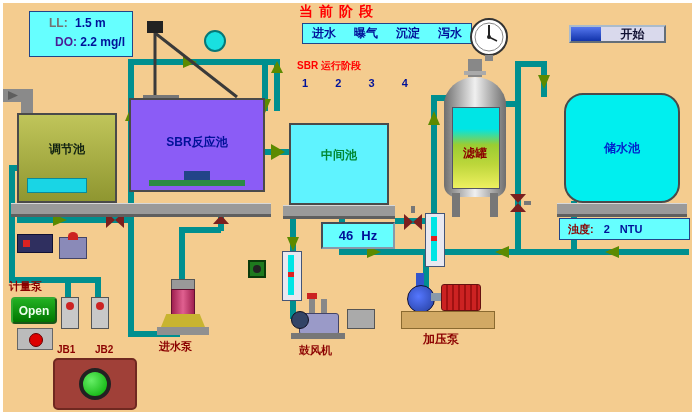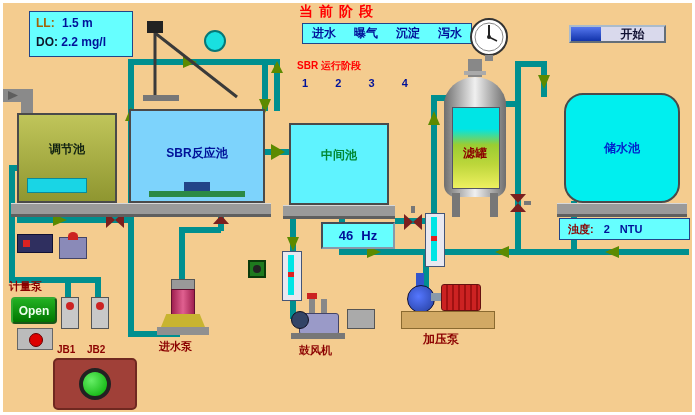--- a/index.html
+++ b/index.html
@@ -109,25 +109,25 @@
     </g>
 
     <g>
       <rect x="246" y="258" width="16" height="16" fill="#1E7A1E" stroke="#0A3A0A" stroke-width="2"></rect>
       <circle cx="254" cy="266" r="4" fill="#222222"></circle>
     </g>
   </svg>
 
   <div class="abs cyanbox" style="left:26px; top:8px; width:104px; height:46px; padding:4px 6px; font-size:12px;">
     <div style="margin-bottom:5px;">
-      <span class="lbl" style="color:#a16207;">LL:</span>
+      <span class="lbl" style="color:#737373;margin-left:13px;">LL:</span>
       <span class="lbl" style="color:#001199; margin-left:4px;">1.5 m</span>
     </div>
     <div>
-      <span class="lbl" style="color:#0f172a;">DO:</span>
+      <span class="lbl" style="color:#4c1d95;margin-left:19px;">DO:</span>
       <span class="lbl" style="color:#001199; margin-left:0;">2.2 mg/l</span>
     </div>
   </div>
 
   <div class="abs lbl" style="left:296px; top:0px; font-size:14px; color:#FF0000; letter-spacing:6px;">当前阶段</div>
 
   <div class="abs cyanbox" style="left:266px; top:20px; width:170px; height:21px; display:flex; align-items:center; justify-content:space-around; font-size:12px;margin-left:33px;">
     <span class="lbl">进水</span>
     <span class="lbl">曝气</span>
     <span class="lbl">沉淀</span>
@@ -158,21 +158,21 @@
     <div style="width:30px; background:linear-gradient(180deg,#5577EE,#1133AA);"></div>
     <div class="lbl" style="flex:1; display:flex; align-items:center; justify-content:center; font-size:12px; color:#111133;">开始</div>
   </div>
 
   <div class="tank" style="left:14px; top:110px; width:100px; height:90px; background:linear-gradient(180deg,#C0C55A,#8F9630);">
     <div class="lbl" style="position:absolute; left:0; right:0; top:30%; text-align:center; font-size:12px; color:#112211;">调节池</div>
     <div style="position:absolute; left:8px; bottom:8px; width:58px; height:13px; background:#19D5E5; border:1px solid #0A8A98;"></div>
   </div>
   <div class="base" style="left:8px; top:200px; width:112px; height:10px;"></div>
 
-  <div class="tank" style="left:126px; top:106px; width:136px; height:94px; background:#7dd3fc;">
+  <div class="tank" style="left:126px; top:95px; width:136px; height:94px; background:#8b5cf6;">
     <div class="lbl" style="position:absolute; left:0; right:0; top:38%; text-align:center; font-size:12px; color:#001199;">SBR反应池</div>
     <div style="position:absolute; left:14%; bottom:4px; width:72%; height:6px; background:#2B8A46;"></div>
     <div style="position:absolute; left:40%; bottom:10px; width:26px; height:9px; background:#224488;"></div>
   </div>
   <div class="base" style="left:120px; top:200px; width:148px; height:10px;"></div>
 
   <div class="tank" style="left:286px; top:120px; width:100px; height:82px; background:#5FF3FF;">
     <div class="lbl" style="position:absolute; left:0; right:0; top:28%; text-align:center; font-size:12px; color:#008833;">中间池</div>
   </div>
   <div class="base" style="left:280px; top:202px; width:112px; height:10px;"></div>
@@ -220,21 +220,21 @@
     <div style="position:absolute; left:11px; top:4px; width:12px; height:12px; border-radius:50%; background:#DD0000; border:1px solid #660000; cursor:pointer;"></div>
   </div>
 
   <div class="abs" style="left:58px; top:294px; width:16px; height:30px; background:#C8C8C8; border:1px solid #555555;">
     <div style="position:absolute; left:4px; top:4px; width:8px; height:8px; border-radius:50%; background:#CC2222;"></div>
   </div>
   <div class="abs" style="left:88px; top:294px; width:16px; height:30px; background:#C8C8C8; border:1px solid #555555;">
     <div style="position:absolute; left:4px; top:4px; width:8px; height:8px; border-radius:50%; background:#CC2222;"></div>
   </div>
   <div class="abs lbl" style="left:54px; top:341px; font-size:10px; color:#8B0000;">JB1</div>
-  <div class="abs lbl" style="left:84px; top:341px; font-size:10px; color:#8B0000;">JB2</div>
+  <div class="abs lbl" style="left:92px; top:341px; font-size:10px; color:#8B0000;">JB2</div>
 
   <div class="abs" style="left:50px; top:355px; width:80px; height:48px; background:#A04038; border:2px solid #702820; border-radius:5px; display:flex; align-items:center; justify-content:center;">
     <div style="width:24px; height:24px; border-radius:50%; background:radial-gradient(circle at 35% 35%, #66EE66, #00AA00); border:4px solid #222222;"></div>
   </div>
 
   <div class="abs" style="left:150px; top:274px; width:60px; height:60px; cursor:pointer;">
     <div style="position:absolute; left:18px; top:2px; width:22px; height:10px; background:#999999; border:1px solid #555;"></div>
     <div style="position:absolute; left:18px; top:12px; width:22px; height:26px; background:linear-gradient(90deg,#A02050,#E06090,#A02050); border:1px solid #601030;"></div>
     <div style="position:absolute; left:8px; top:37px; width:44px; height:13px; background:#C8B430; clip-path:polygon(12% 0,88% 0,100% 100%,0 100%);"></div>
     <div style="position:absolute; left:4px; top:50px; width:52px; height:8px; background:#909090;"></div>

